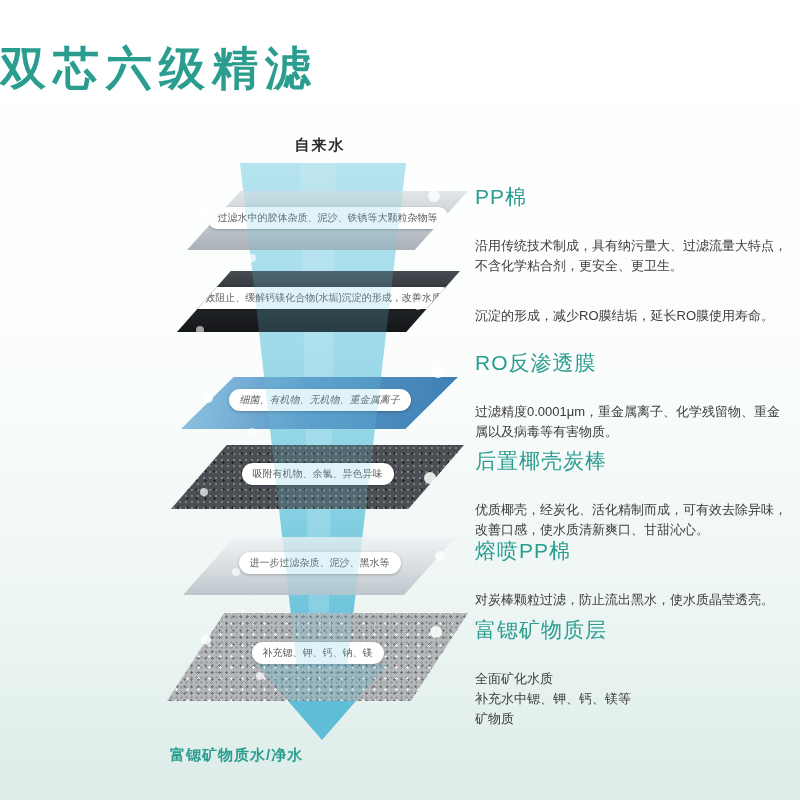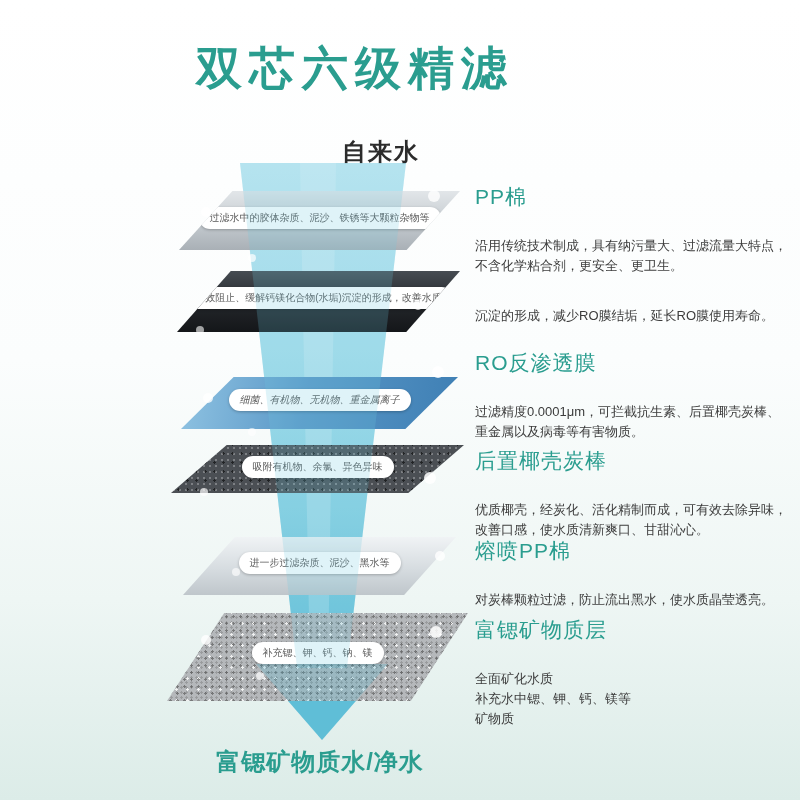--- a/index.html
+++ b/index.html
@@ -7,56 +7,56 @@
   body {
     font-family:"Liberation Sans", "DejaVu Sans", sans-serif;
     overflow:hidden;
   }
   .canvas {
     position:relative; width:800px; height:800px;
     background:linear-gradient(180deg,#ffffff 0%,#fbfdfd 45%,#eef6f4 75%,#dcece8 100%);
   }
   .title {
     position:absolute; left:0; top:38px; width:710px;
-    text-align:center; font-size:46px; font-weight:700;
+    font-size:46px; font-weight:700;
     letter-spacing:7px; color:#2a9d8f;
   }
   .source-label {
     position:absolute; left:220px; top:136px; width:200px;
-    text-align:right; font-size:24px; font-weight:700; color:#2b2b2b;
+    text-align:center; font-size:15px; font-weight:700; color:#2b2b2b;
     letter-spacing:2px;
   }
   .output-label {
     position:absolute; left:170px; top:746px; width:300px;
-    text-align:center; font-size:24px; font-weight:700; color:#2a9d8f;
+    text-align:left; font-size:15px; font-weight:700; color:#2a9d8f;
     letter-spacing:1px;
   }
   svg.beam { position:absolute; left:0; top:0; pointer-events:none; }
   .beam-back  { z-index:0; }
   .beam-front { z-index:2; }
 
   .plate {
     position:absolute; z-index:1;
     clip-path:polygon(19% 0%, 100% 0%, 81% 100%, 0% 100%);
   }
   .capsule {
     position:absolute; left:50%; top:45%;
     transform:translate(-50%,-50%);
     background:#ffffff; border-radius:999px;
     font-size:10px; color:#5a5a5a; white-space:nowrap;
     padding:4px 11px; box-shadow:0 1px 3px rgba(0,0,0,.25);
     z-index:3;
   }
-  .p1 { left:179px; top:191px; width:281px; height:59px;
+  .p1 { left:187px; top:191px; width:281px; height:59px;
         background:linear-gradient(180deg,#e2e6e9 0%,#c4cacf 55%,#a9b0b6 100%); }
   .p2 { left:177px; top:271px; width:283px; height:61px;
         background:linear-gradient(180deg,#464c52 0%,#23262a 55%,#141619 100%); }
   .p3 { left:181px; top:377px; width:277px; height:52px;
         background:linear-gradient(100deg,#8fc3e2 0%,#5a97c7 45%,#3e7fb4 100%);font-style:italic; }
-  .p4 { left:171px; top:445px; width:293px; height:48px;
+  .p4 { left:171px; top:445px; width:293px; height:64px;
         background-color:#4b4f54;
         background-image:radial-gradient(rgba(255,255,255,.28) 1px, transparent 1.3px),
                          radial-gradient(rgba(0,0,0,.55) 1px, transparent 1.3px);
         background-size:6px 6px, 9px 9px; background-position:0 0, 3px 4px; }
   .p5 { left:183px; top:537px; width:273px; height:58px;
         background:linear-gradient(180deg,#f0f3f5 0%,#d6dce0 55%,#bfc6cb 100%); }
   .p6 { left:167px; top:613px; width:301px; height:88px;
         background-color:#b5b8bb;
         background-image:radial-gradient(rgba(70,70,70,.55) 1px, transparent 1.4px),
                          radial-gradient(rgba(255,255,255,.8) 1px, transparent 1.3px),
@@ -136,21 +136,21 @@
 
   <div class="stage-info i1">
     <h2>PP棉</h2>
     <p>沿用传统技术制成，具有纳污量大、过滤流量大特点，不含化学粘合剂，更安全、更卫生。</p>
   </div>
   <div class="stage-info i2">
     <p>沉淀的形成，减少RO膜结垢，延长RO膜使用寿命。</p>
   </div>
   <div class="stage-info i3">
     <h2>RO反渗透膜</h2>
-    <p>过滤精度0.0001μm，可拦截抗生素、后置椰壳炭棒、重金属以及病毒等有害物质。</p>
+    <p>过滤精度0.0001μm，重金属离子、化学残留物、重金属以及病毒等有害物质。</p>
   </div>
   <div class="stage-info i5">
     <h2>熔喷PP棉</h2>
     <p>对炭棒颗粒过滤，防止流出黑水，使水质晶莹透亮。</p>
   </div>
   <div class="stage-info i4">
     <h2>后置椰壳炭棒</h2>
     <p>优质椰壳，经炭化、活化精制而成，可有效去除异味，改善口感，使水质清新爽口、甘甜沁心。</p>
   </div>
   <div class="stage-info i6">

